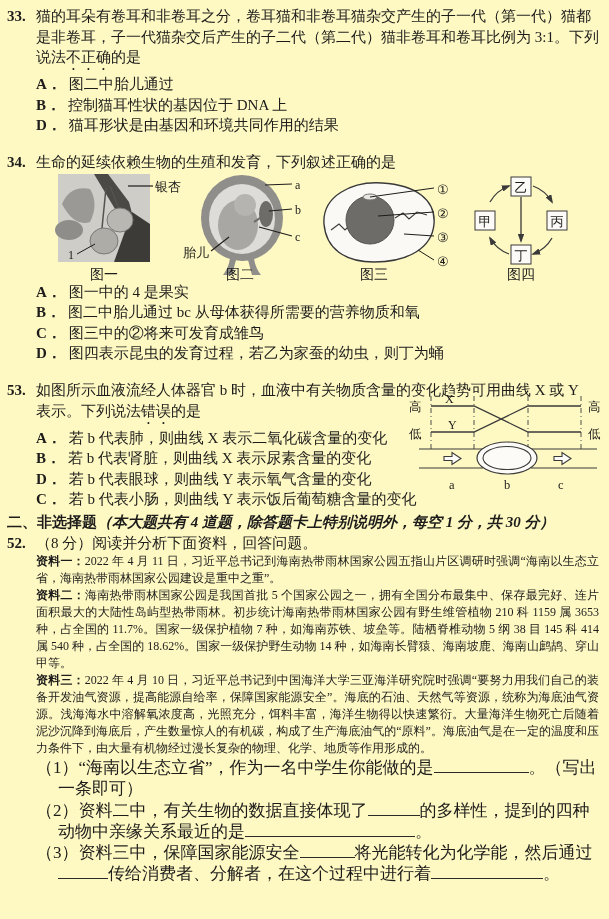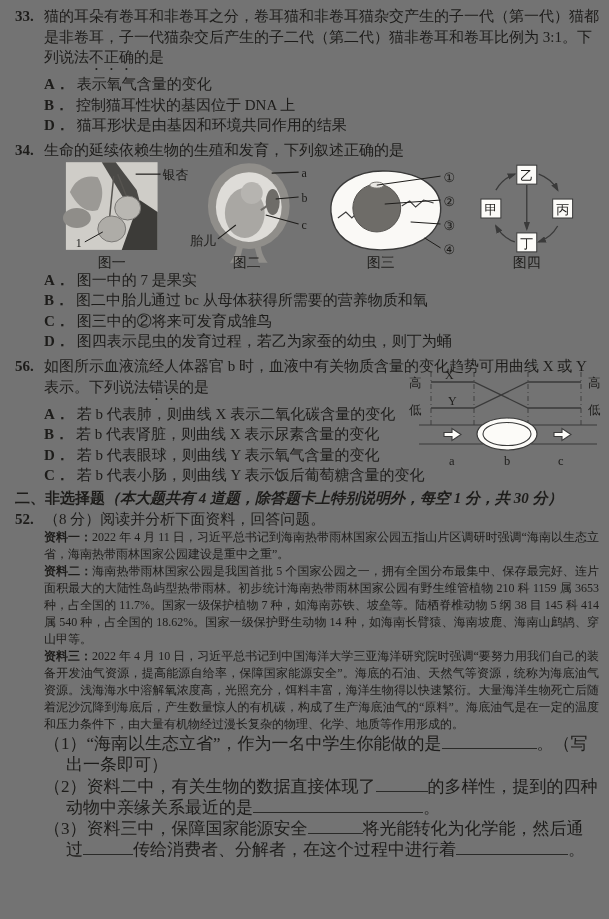--- a/index.html
+++ b/index.html
@@ -1,34 +1,33 @@
 <!DOCTYPE html>
 <html><head>
 <meta charset="utf-8">
 <style>
   *{box-sizing:border-box;}
   html,body{margin:0;padding:0;background:#9a9a9a;}
   .page{
     width:609px;height:919px;margin:0 auto;position:relative;overflow:hidden;
-    background:#737373;color:#1d1c1a;
+    background:#fef9c3;color:#1d1c1a;
     font-family:"Liberation Serif","DejaVu Serif",serif;
     font-size:15px;line-height:20.6px;
     padding-top:6px;
-    padding-left:8px;
   }
   .q{position:relative;padding:0 10px 0 36px;}
   .qnum{position:absolute;left:7px;top:0;font-weight:700;}
   .opt{white-space:nowrap;}
   .opt-label{font-weight:700;margin-right:7px;}
   .emph{
     text-emphasis:filled dot #1d1c1a;text-emphasis-position:under right;
     -webkit-text-emphasis:filled dot #1d1c1a;-webkit-text-emphasis-position:under;
   }
-  .mt4{margin-top:4px;}
-  .figrow{display:flex;align-items:flex-end;justify-content:flex-end;margin:1px 0 0 -4px;}
+  .mt4{margin-top:16px;}
+  .figrow{display:flex;align-items:flex-end;justify-content:flex-start;margin:1px 0 0 -4px;}
   .figrow svg{display:block;}
   svg text{font-family:"Liberation Serif","DejaVu Serif",serif;fill:#1d1c1a;}
   .sec{padding-left:7px;font-weight:700;margin-top:2px;}
   .sec-note{font-style:italic;margin-top:48px;}
   .mat{text-align:justify;font-size:12px;line-height:17px;}
   .mat .mlabel{font-weight:700;}
   .subq{padding-left:22px;text-indent:-22px;line-height:21.2px;font-size:17px;}
   .blank{display:inline-block;border-bottom:1.3px solid #2a2a28;height:14px;vertical-align:baseline;}
   .q35-stem{width:548px;}
   .q35-opts{width:384px;}
@@ -36,21 +35,21 @@
 </style>
 </head>
 <body>
 
 <div class="page">
 
   <section class="q">
     <span class="qnum">33.</span>
     <div class="stem"><span>猫的耳朵有卷耳和非卷耳之分，卷耳猫和非卷耳猫杂交产生的子一代（第一代）猫都是非卷耳，子一代猫杂交后产生的子二代（第二代）猫非卷耳和卷耳比例为 3:1。下列说法</span><span class="emph">不正确</span><span>的是</span></div>
     <div class="opts">
-      <div class="opt"><span class="opt-label">A．</span><span>表示氧气含量的变化</span></div>
+      <div class="opt"><span class="opt-label">A．</span><span>图二中胎儿通过</span></div>
       <div class="opt"><span class="opt-label">B．</span><span>控制猫耳性状的基因位于 DNA 上</span></div>
       <div class="opt"><span class="opt-label">D．</span><span>猫耳形状是由基因和环境共同作用的结果</span></div>
     </div>
   </section>
 
   <section class="q mt4">
     <span class="qnum">34.</span>
     <div class="stem">生命的延续依赖生物的生殖和发育，下列叙述正确的是</div>
 
     <div class="figrow">
@@ -126,29 +125,29 @@
         <text x="98" y="52" font-size="13" text-anchor="middle">丙</text>
         <rect x="52" y="71" width="20" height="19" fill="#fcfbf8" stroke="#3a3a3a"></rect>
         <text x="62" y="86" font-size="13" text-anchor="middle">丁</text>
         <rect x="16" y="37" width="20" height="19" fill="#fcfbf8" stroke="#3a3a3a"></rect>
         <text x="26" y="52" font-size="13" text-anchor="middle">甲</text>
         <text x="62" y="105" font-size="14" text-anchor="middle">图四</text>
       </svg>
     </div>
 
     <div class="opts">
-      <div class="opt"><span class="opt-label">A．</span><span>图一中的 7 是果实</span></div>
+      <div class="opt"><span class="opt-label">A．</span><span>图一中的 4 是果实</span></div>
       <div class="opt"><span class="opt-label">B．</span><span>图二中胎儿通过 bc 从母体获得所需要的营养物质和氧</span></div>
       <div class="opt"><span class="opt-label">C．</span><span>图三中的②将来可发育成雏鸟</span></div>
       <div class="opt"><span class="opt-label">D．</span><span>图四表示昆虫的发育过程，若乙为家蚕的幼虫，则丁为蛹</span></div>
     </div>
   </section>
 
   <section class="q mt4">
-    <span class="qnum">56.</span>
+    <span class="qnum">53.</span>
     <div class="stem q35-stem"><span>如图所示血液流经人体器官 b 时，血液中有关物质含量的变化趋势可用曲线 X 或 Y 表示。下列说法</span><span class="emph">错误</span><span>的是</span></div>
     <div class="opts q35-opts">
       <div class="opt"><span class="opt-label">A．</span><span>若 b 代表肺，则曲线 X 表示二氧化碳含量的变化</span></div>
       <div class="opt"><span class="opt-label">B．</span><span>若 b 代表肾脏，则曲线 X 表示尿素含量的变化</span></div>
       <div class="opt"><span class="opt-label">D．</span><span>若 b 代表眼球，则曲线 Y 表示氧气含量的变化</span></div>
       <div class="opt"><span class="opt-label">C．</span><span>若 b 代表小肠，则曲线 Y 表示饭后葡萄糖含量的变化</span></div>
     </div>
 
     <svg class="q35-svg" width="200" height="104" viewBox="0 0 200 104">
       <g stroke="#3a3a3a" stroke-width="0.9" stroke-dasharray="5 3 1 3">

